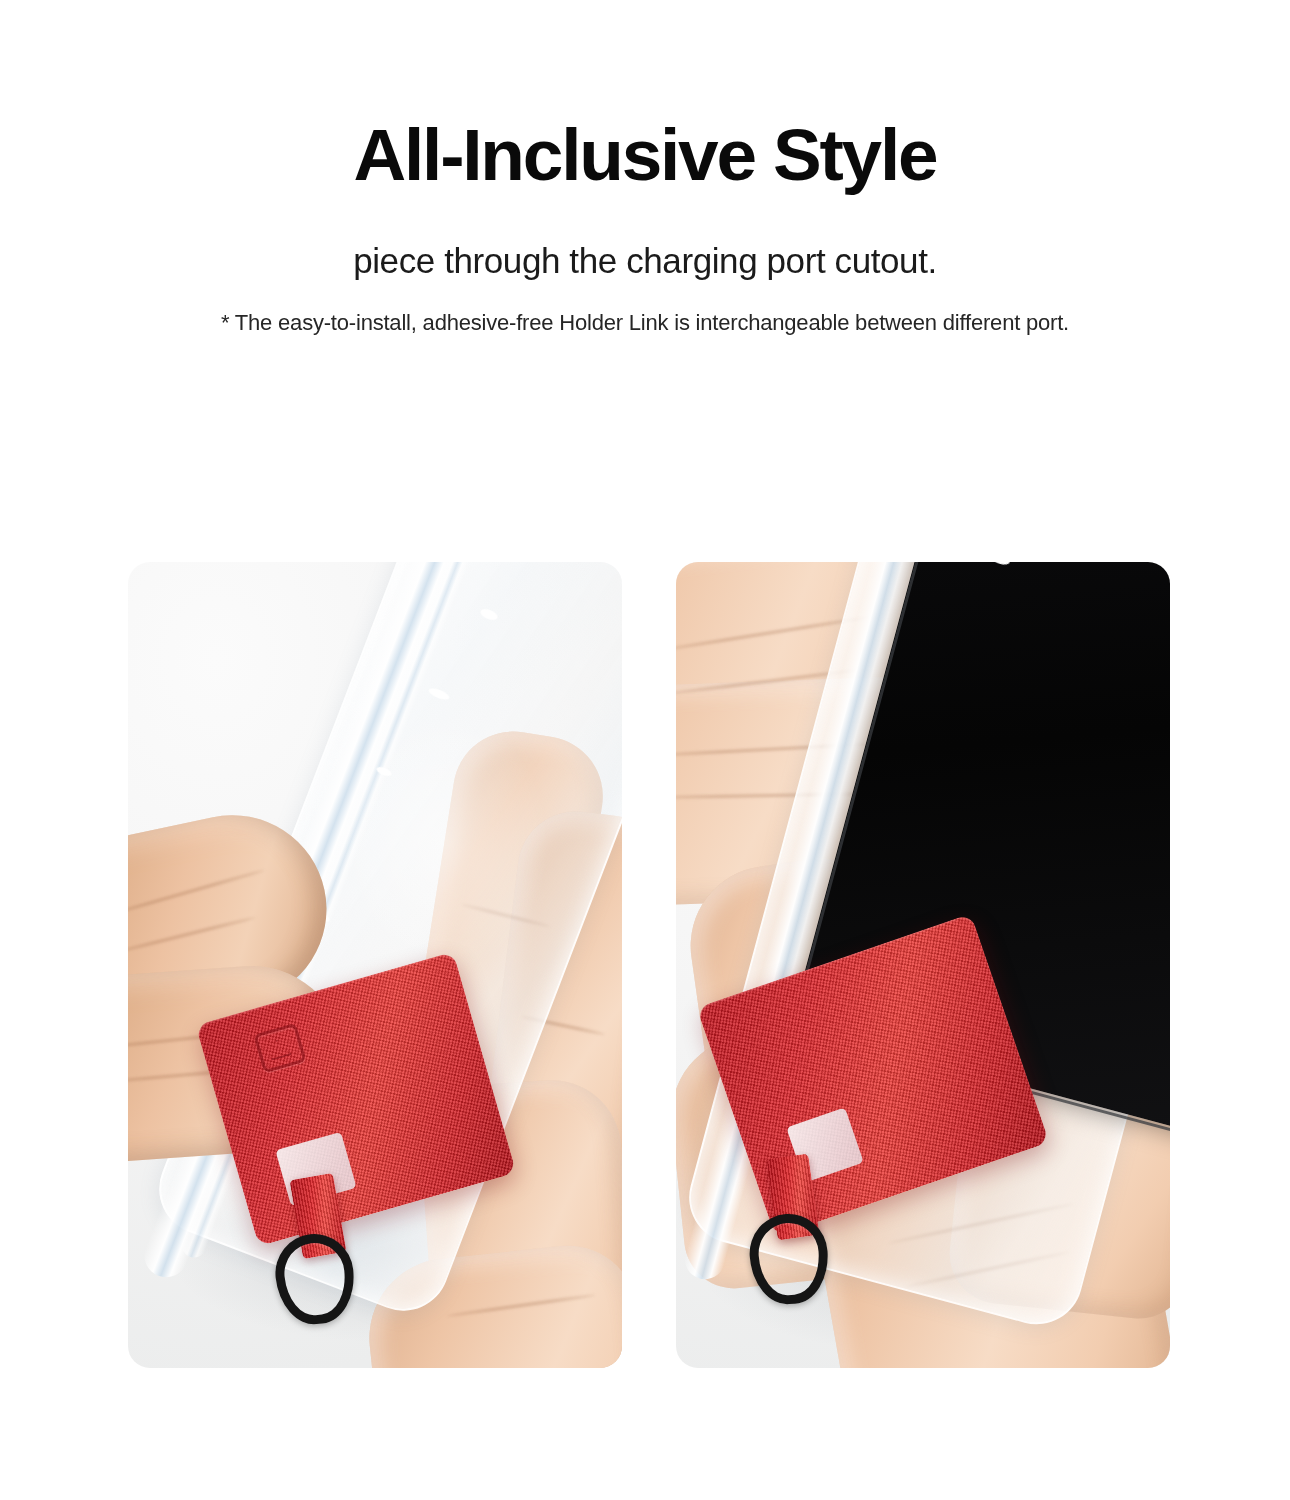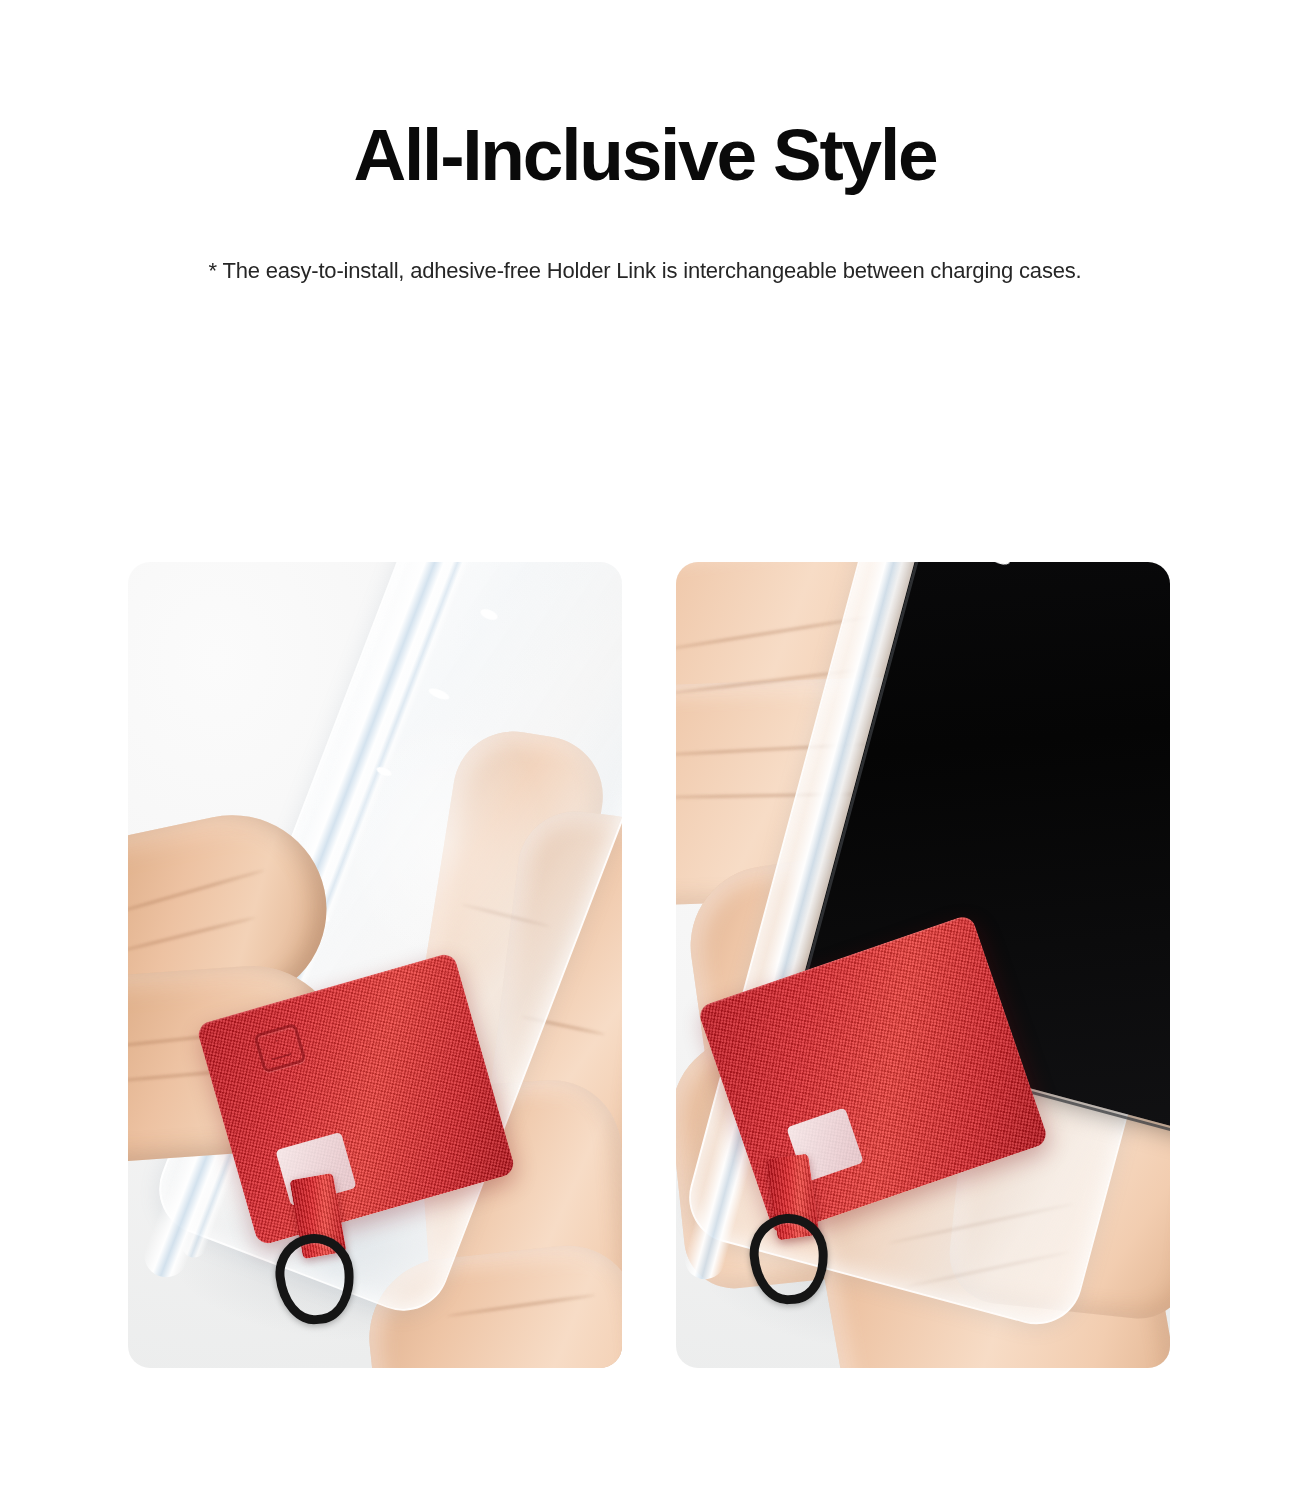--- a/index.html
+++ b/index.html
@@ -246,23 +246,24 @@
 </head>
 <body>
 
 <div class="page">
 
   <div class="header">
 
     <h1 class="title">All-Inclusive Style</h1>
 
     <div class="subtitle">
+      <span class="ln">piece through the charging port cutout.</span>
     </div>
 
-    <div class="footnote">* The easy-to-install, adhesive-free Holder Link is interchangeable between charging cases.</div>
+    <div class="footnote">* The easy-to-install, adhesive-free Holder Link is interchangeable between different port.</div>
   </div>
 
   <div class="panels">
 
     <div class="panel">
       <div class="panel-inner">
 
         <div class="soft-shadow" style="left:40px; top:600px; width:420px; height:180px;"></div>
 
         <div class="finger pale" style="left:300px; top:170px; width:150px; height:440px; transform:rotate(9deg); border-radius:60px 60px 46px 46px;"></div>

